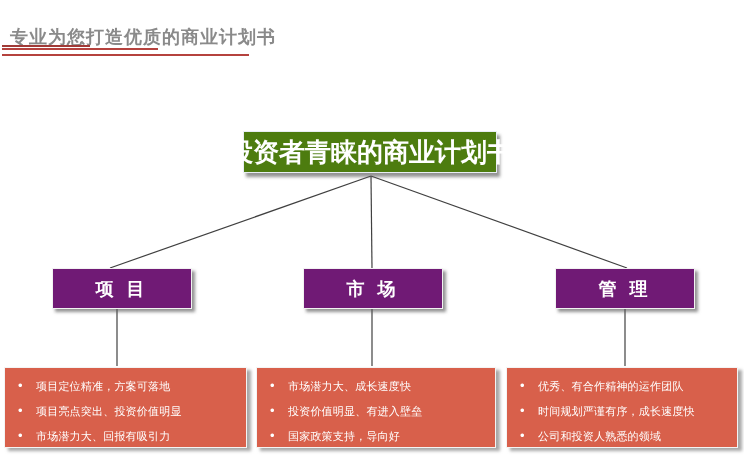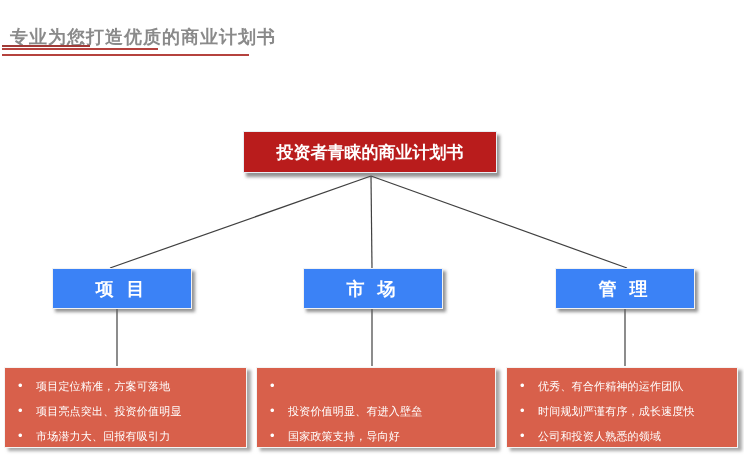--- a/index.html
+++ b/index.html
@@ -33,36 +33,36 @@
   }
   .u { position: absolute; left: 2px; background: #b5423e; }
   .u1 { top: 45px; width: 88px;  height: 2px; background: #a03a37; }
   .u2 { top: 48px; width: 156px; height: 1.5px; }
   .u3 { top: 54px; width: 247px; height: 2px; }
 
   .root-box {
     position: absolute;
     left: 243px; top: 131px;
     width: 254px; height: 42px;
-    background: #b91c1c;
+    background: #4d7c0f;
     border: 1px solid #e8eef4;
     box-shadow: 3px 4px 3px rgba(90,90,90,0.65);
     display: flex; align-items: center; justify-content: center;
     color: #ffffff;
     font-family: "DejaVu Serif", "Liberation Serif", serif;
     font-weight: bold;
-    font-size: 17px;
+    font-size: 26px;
     white-space: nowrap;
   }
 
   .branch-box {
     position: absolute;
     top: 268px;
     width: 140px; height: 41px;
-    background: #3b82f6;
+    background: #701a75;
     border: 1px solid #f2f2f2;
     box-shadow: 3px 3px 3px rgba(90,90,90,0.65);
     display: flex; align-items: center; justify-content: center;
     color: #ffffff;
     font-weight: bold;
     font-size: 18px;
     letter-spacing: 4px;
     white-space: nowrap;
   }
   .b1 { left: 52px; }
@@ -144,20 +144,21 @@
     </div>
     <div class="bullet-row">
       <span class="dot">•</span>
       <span class="txt">市场潜力大、回报有吸引力</span>
     </div>
   </div>
 
   <div class="detail-box d2">
     <div class="bullet-row">
       <span class="dot">•</span>
+      <span class="txt">市场潜力大、成长速度快</span>
     </div>
     <div class="bullet-row">
       <span class="dot">•</span>
       <span class="txt">投资价值明显、有进入壁垒</span>
     </div>
     <div class="bullet-row">
       <span class="dot">•</span>
       <span class="txt">国家政策支持，导向好</span>
     </div>
   </div>

